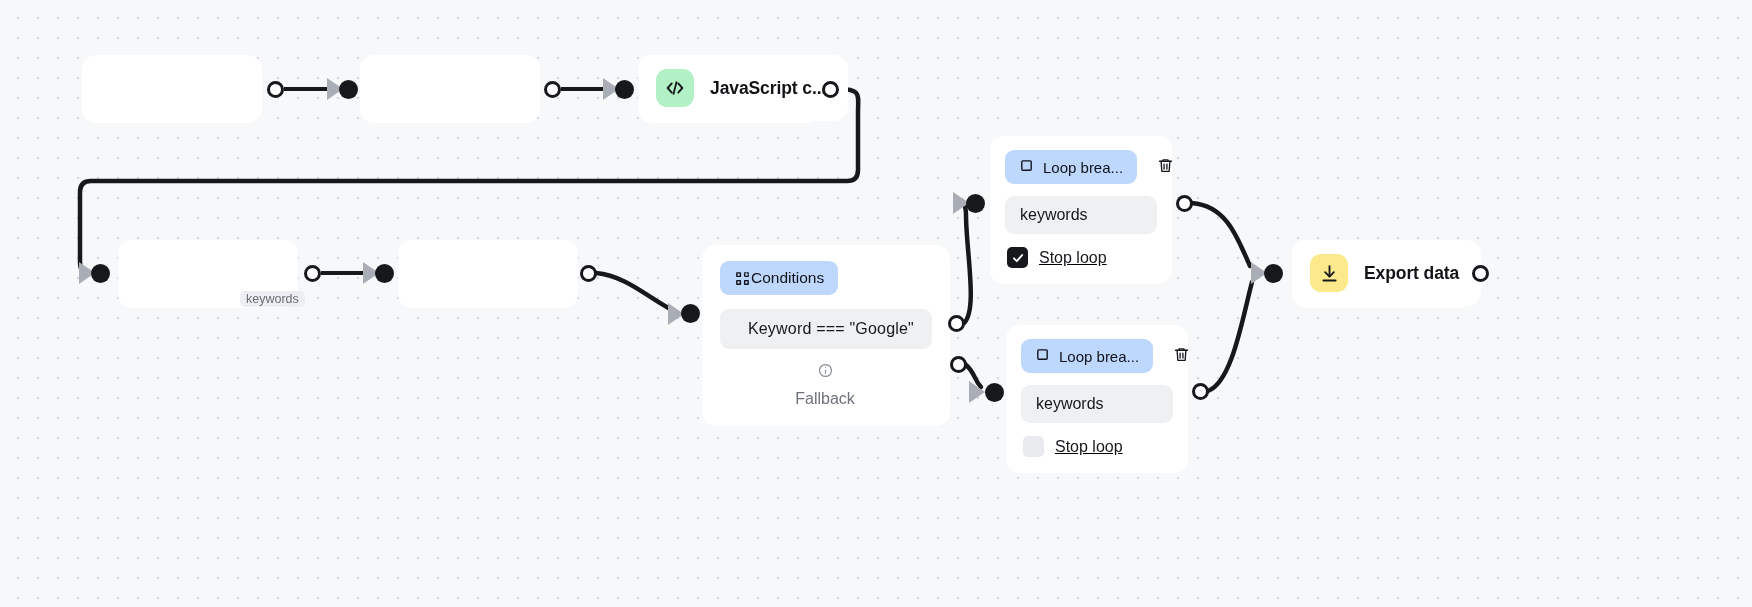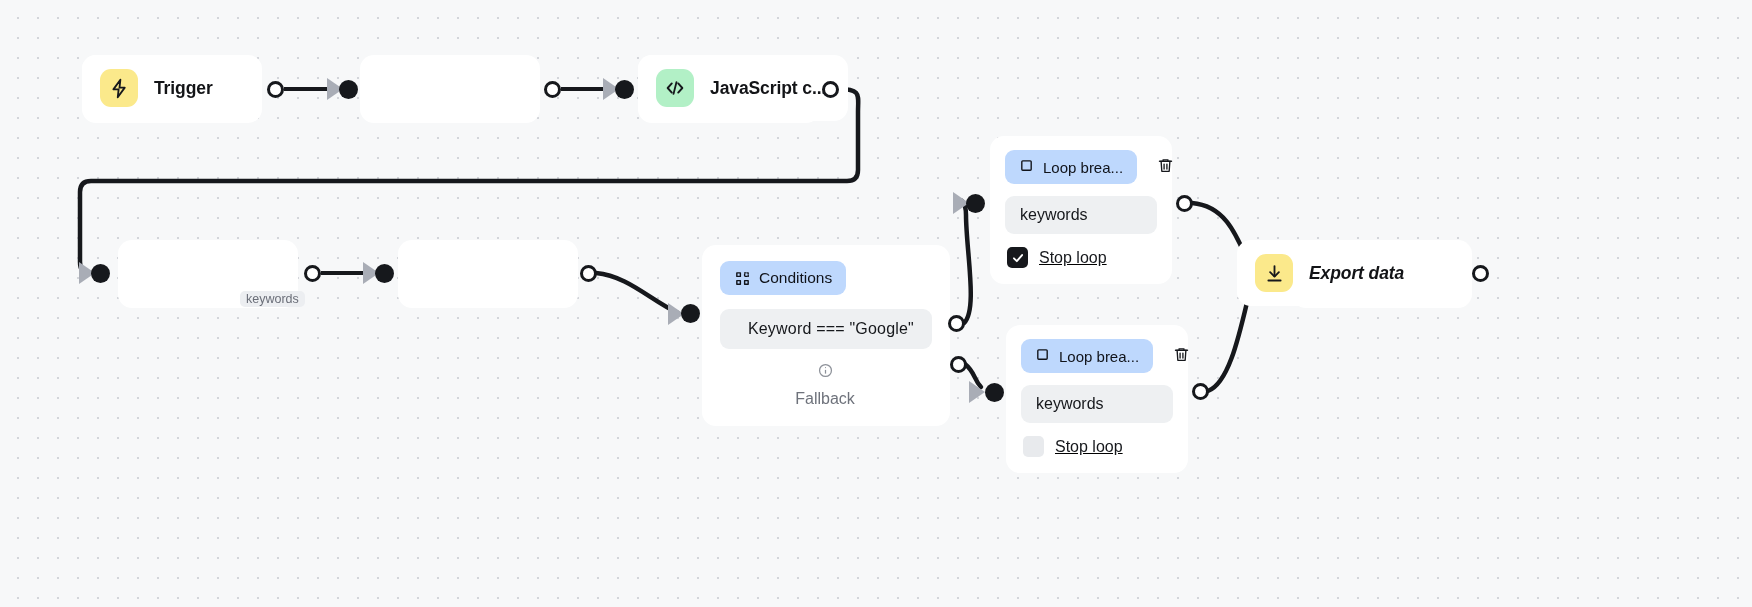--- a/index.html
+++ b/index.html
@@ -94,21 +94,21 @@
   
   .panel {
     position: absolute;
     background: #ffffff;
     border-radius: 14px;
     padding: 16px 18px 18px 18px;
   }
   .chip {
     display: inline-flex;
     align-items: center;
-    gap: 8px;
+    gap: 0;
     background: #bed8fd;
     color: #10131a;
     border-radius: 9px;
     padding: 8px 14px;
     font-size: 15.5px;
     font-weight: 400;
   }
   .chip svg { display: block; flex: 0 0 auto; }
   .cond-row {
     margin-top: 14px;
@@ -221,28 +221,20 @@
 
     <path d="M 964 323 C 978 310 966 250 966 215 C 966 205 963 202 962 201" stroke="#16181c" stroke-width="4.5" fill="none" stroke-linecap="round"></path>
 
     <path d="M 965 364 C 975 372 974 380 981 387" stroke="#16181c" stroke-width="4.5" fill="none" stroke-linecap="round"></path>
 
     <path d="M 1192 203 C 1228 206 1238 240 1250 266" stroke="#16181c" stroke-width="4.5" fill="none" stroke-linecap="round"></path>
 
     <path d="M 1208 391 C 1232 382 1242 320 1252 282" stroke="#16181c" stroke-width="4.5" fill="none" stroke-linecap="round"></path>
   </svg>
 
-  <div class="node" style="left:82px; top:55px;">
-    <div class="node-icon" style="background:#fbe98b;">
-      <svg width="21" height="21" viewBox="0 0 24 24" fill="none" stroke="#16181c" stroke-width="2.1" stroke-linejoin="round" stroke-linecap="round">
-        <path d="M13 2 L5 13 h6 l-1 9 8-11 h-6 z"></path>
-      </svg>
-    </div>
-    <div class="node-label">Trigger</div>
-  </div>
   <div class="port" style="left:267px; top:81px;"></div>
   <div class="arrow-head" style="left:327px; top:78px;"></div>
   <div class="port-filled" style="left:339px; top:80px;"></div>
 
   <div class="port" style="left:544px; top:81px;"></div>
   <div class="arrow-head" style="left:603px; top:78px;"></div>
   <div class="port-filled" style="left:615px; top:80px;"></div>
 
   <div class="node" style="left:638px; top:55px;">
     <div class="node-icon" style="background:#b2f0c6;">
@@ -357,21 +349,21 @@
     <div class="kw-field">keywords</div>
     <div class="stop-row">
       <span class="cbox off"></span>
       <span class="stop-label">Stop loop</span>
     </div>
   </div>
   <div class="port" style="left:1192px; top:383px;"></div>
 
   <div class="arrow-head" style="left:1251px; top:262px;"></div>
   <div class="port-filled" style="left:1264px; top:264px;"></div>
-  <div class="node" style="left:1237px; top:240px;font-style:italic;">
+  <div class="node" style="left:1292px; top:240px;">
     <div class="node-icon" style="background:#fbe98b;">
       <svg width="21" height="21" viewBox="0 0 24 24" fill="none" stroke="#16181c" stroke-width="2.1" stroke-linecap="round" stroke-linejoin="round">
         <line x1="12" y1="3.5" x2="12" y2="15"></line>
         <polyline points="7,10.5 12,15.5 17,10.5"></polyline>
         <line x1="5" y1="20" x2="19" y2="20"></line>
       </svg>
     </div>
     <div class="node-label">Export data</div>
   </div>
   <div class="port" style="left:1472px; top:265px;"></div>

